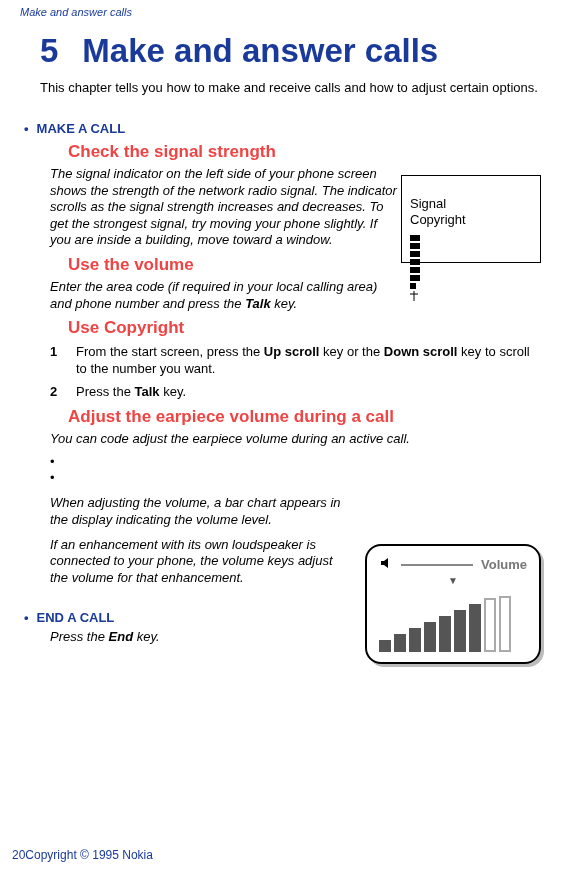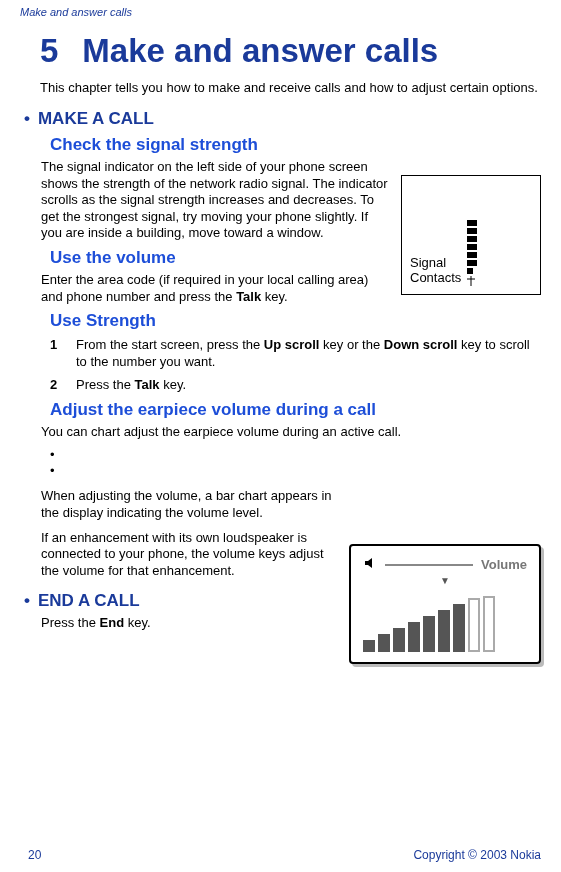--- a/index.html
+++ b/index.html
@@ -1,48 +1,48 @@
 <!DOCTYPE html>
 <html><head>
   <meta charset="utf-8">
   <style>
     * { margin: 0; padding: 0; box-sizing: border-box; }
     body { font-family: Arial, Helvetica, sans-serif; width: 561px; height: 872px; background: #fff; padding: 0 20px 20px 20px; position: relative; color: #000; }
     .header-running { color: #1a3a9a; font-style: italic; font-size: 11px; padding-top: 6px; }
     .chapter-title { color: #1a3a9a; font-size: 33px; font-weight: bold; margin-top: 14px; margin-left: 20px; }
     .chapter-number { display: inline-block; margin-right: 24px; }
     .intro { font-size: 13px; margin-top: 10px; margin-left: 20px; line-height: 1.3; }
-    .section-a { color: #1a3a9a; font-size: 17px; font-weight: bold; margin-top: 12px; margin-left: 4px; }
+    .section-a { color: #1a3a9a; font-size: 13px; font-weight: bold; margin-top: 24px; margin-left: 4px; }
     .section-a::before { content: "\2022"; margin-right: 8px; }
-    .subhead { color: #1d4ed8; font-size: 17px; font-weight: bold; margin-top: 6px; margin-left: 30px; }
-    .body-text { font-size: 13px; margin-top: 4px; margin-left: 21px; line-height: 1.28; }
+    .subhead { color: #ef4444; font-size: 17px; font-weight: bold; margin-top: 6px; margin-left: 48px; }
+    .body-text { font-size: 13px; margin-top: 4px; margin-left: 30px; line-height: 1.28; font-style: italic; }
     .body-text.narrow1 { max-width: 350px; }
     .body-text.narrow2 { max-width: 300px; }
     .num-item { font-size: 13px; margin-top: 6px; margin-left: 30px; line-height: 1.3; display: flex; }
     .num-item .num { font-weight: bold; min-width: 26px; }
     .num-item .content { flex: 1; }
     .bullet-list { margin-top: 6px; margin-left: 30px; }
     .bullet-item { font-size: 13px; line-height: 1.3; display: flex; }
     .bullet-item .dot { min-width: 24px; }
     .bullet-item .content { flex: 1; max-width: 280px; }
-    .signal-figure { position: absolute; right: 20px; top: 175px; width: 140px; height: 120px; border: 1px solid #000; display: flex; align-items: flex-end; padding: 20px 8px 8px 8px; gap: 6px; }
+    .signal-figure { position: absolute; right: 20px; top: 175px; width: 140px; height: 88px; border: 1px solid #000; display: flex; align-items: flex-start; padding: 20px 8px 8px 8px; gap: 6px; flex-direction: column; }
     .signal-label { font-size: 13px; line-height: 1.2; }
     .signal-bars { display: flex; flex-direction: column; gap: 2px; margin-top: 2px; }
     .signal-bars div { width: 10px; height: 6px; background: #000; }
     .signal-bars div.short { width: 6px; }
-    .volume-figure { position: absolute; right: 20px; top: 544px; width: 192px; height: 120px; border: 2px solid #000; border-radius: 4px; box-shadow: 3px 3px 0 #bbb; padding: 10px 12px; }
+    .volume-figure { position: absolute; right: 20px; top: 544px; width: 176px; height: 120px; border: 2px solid #000; border-radius: 16px; box-shadow: 3px 3px 0 #bbb; padding: 10px 12px; }
     .volume-header { display: flex; align-items: center; gap: 8px; }
     .volume-icon { font-size: 14px; font-weight: bold; }
     .volume-line { flex: 1; height: 2px; background: #888; }
     .volume-text { font-size: 13px; color: #777; font-weight:bold; }
     .volume-arrow { text-align: center; font-size: 10px; color: #555; margin-top: 2px; }
     .volume-bars { display: flex; align-items: flex-end; gap: 3px; margin-top: 10px; height: 56px; }
     .volume-bars .bar { width: 12px; background: #555; }
     .volume-bars .outline { background: none; border: 2px solid #aaa; }
-    .footer { position: absolute; bottom: 10px; left: 28px; right: 20px; display: flex; justify-content: space-between; color: #1a3a9a; font-size: 12px; }
+    .footer { position: absolute; bottom: 10px; left: 12px; right: 20px; display: flex; justify-content: flex-start; color: #1a3a9a; font-size: 12px; }
     b { font-weight: bold; }
   </style>
 </head>
 <body>
 
 <div class="header-running">Make and answer calls</div>
 
 <div class="chapter-title">
   <span class="chapter-number">5</span><span>Make and answer calls</span>
 </div>
@@ -50,21 +50,21 @@
 <p class="intro">This chapter tells you how to make and receive calls and how to adjust certain options.</p>
 
 <h2 class="section-a">MAKE A CALL</h2>
 
 <h3 class="subhead">Check the signal strength</h3>
 <p class="body-text narrow1">The signal indicator on the left side of your phone screen shows the strength of the network radio signal. The indicator scrolls as the signal strength increases and decreases. To get the strongest signal, try moving your phone slightly. If you are inside a building, move toward a window.</p>
 
 <div class="signal-figure">
   <div class="signal-label">
     <span>Signal</span><br>
-    <span>Contacts</span>
+    <span>Copyright</span>
   </div>
   <div class="signal-bars">
     <div></div>
       <div></div>
       <div></div>
       <div></div>
       <div></div>
       <div></div>
       <div class="short"></div>
     <svg width="8" height="10">
@@ -72,36 +72,36 @@
         <line x1="0" y1="3" x2="8" y2="3" stroke="#000" stroke-width="1"></line>
       </svg>
   </div>
 </div>
 
 <h3 class="subhead">Use the volume</h3>
 <p class="body-text narrow1">
   <span>Enter the area code (if required in your local calling area) and phone number and press the </span><b>Talk</b><span> key.</span>
 </p>
 
-<h3 class="subhead">Use Strength</h3>
+<h3 class="subhead">Use Copyright</h3>
 <div class="num-item">
   <span class="num">1</span>
   <span class="content">
     <span>From the start screen, press the </span><b>Up scroll</b><span> key or the </span><b>Down scroll</b><span> key to scroll to the number you want.</span>
   </span>
 </div>
 <div class="num-item">
   <span class="num">2</span>
   <span class="content">
     <span>Press the </span><b>Talk</b><span> key.</span>
   </span>
 </div>
 
 <h3 class="subhead">Adjust the earpiece volume during a call</h3>
-<p class="body-text">You can chart adjust the earpiece volume during an active call.</p>
+<p class="body-text">You can code adjust the earpiece volume during an active call.</p>
 <div class="bullet-list">
   <div class="bullet-item">
     <span class="dot">•</span>
   </div>
   <div class="bullet-item">
     <span class="dot">•</span>
   </div>
 </div>
 <p class="body-text narrow2" style="margin-top:8px">When adjusting the volume, a bar chart appears in the display indicating the volume level.</p>
 <p class="body-text narrow2" style="margin-top:8px">If an enhancement with its own loudspeaker is connected to your phone, the volume keys adjust the volume for that enhancement.</p>
@@ -130,14 +130,14 @@
   </div>
 </div>
 
 <h2 class="section-a">END A CALL</h2>
 <p class="body-text">
   <span>Press the </span><b>End</b><span> key.</span>
 </p>
 
 <div class="footer">
   <span>20</span>
-  <span>Copyright © 2003 Nokia</span>
+  <span>Copyright © 1995 Nokia</span>
 </div>
 
 </body></html>

